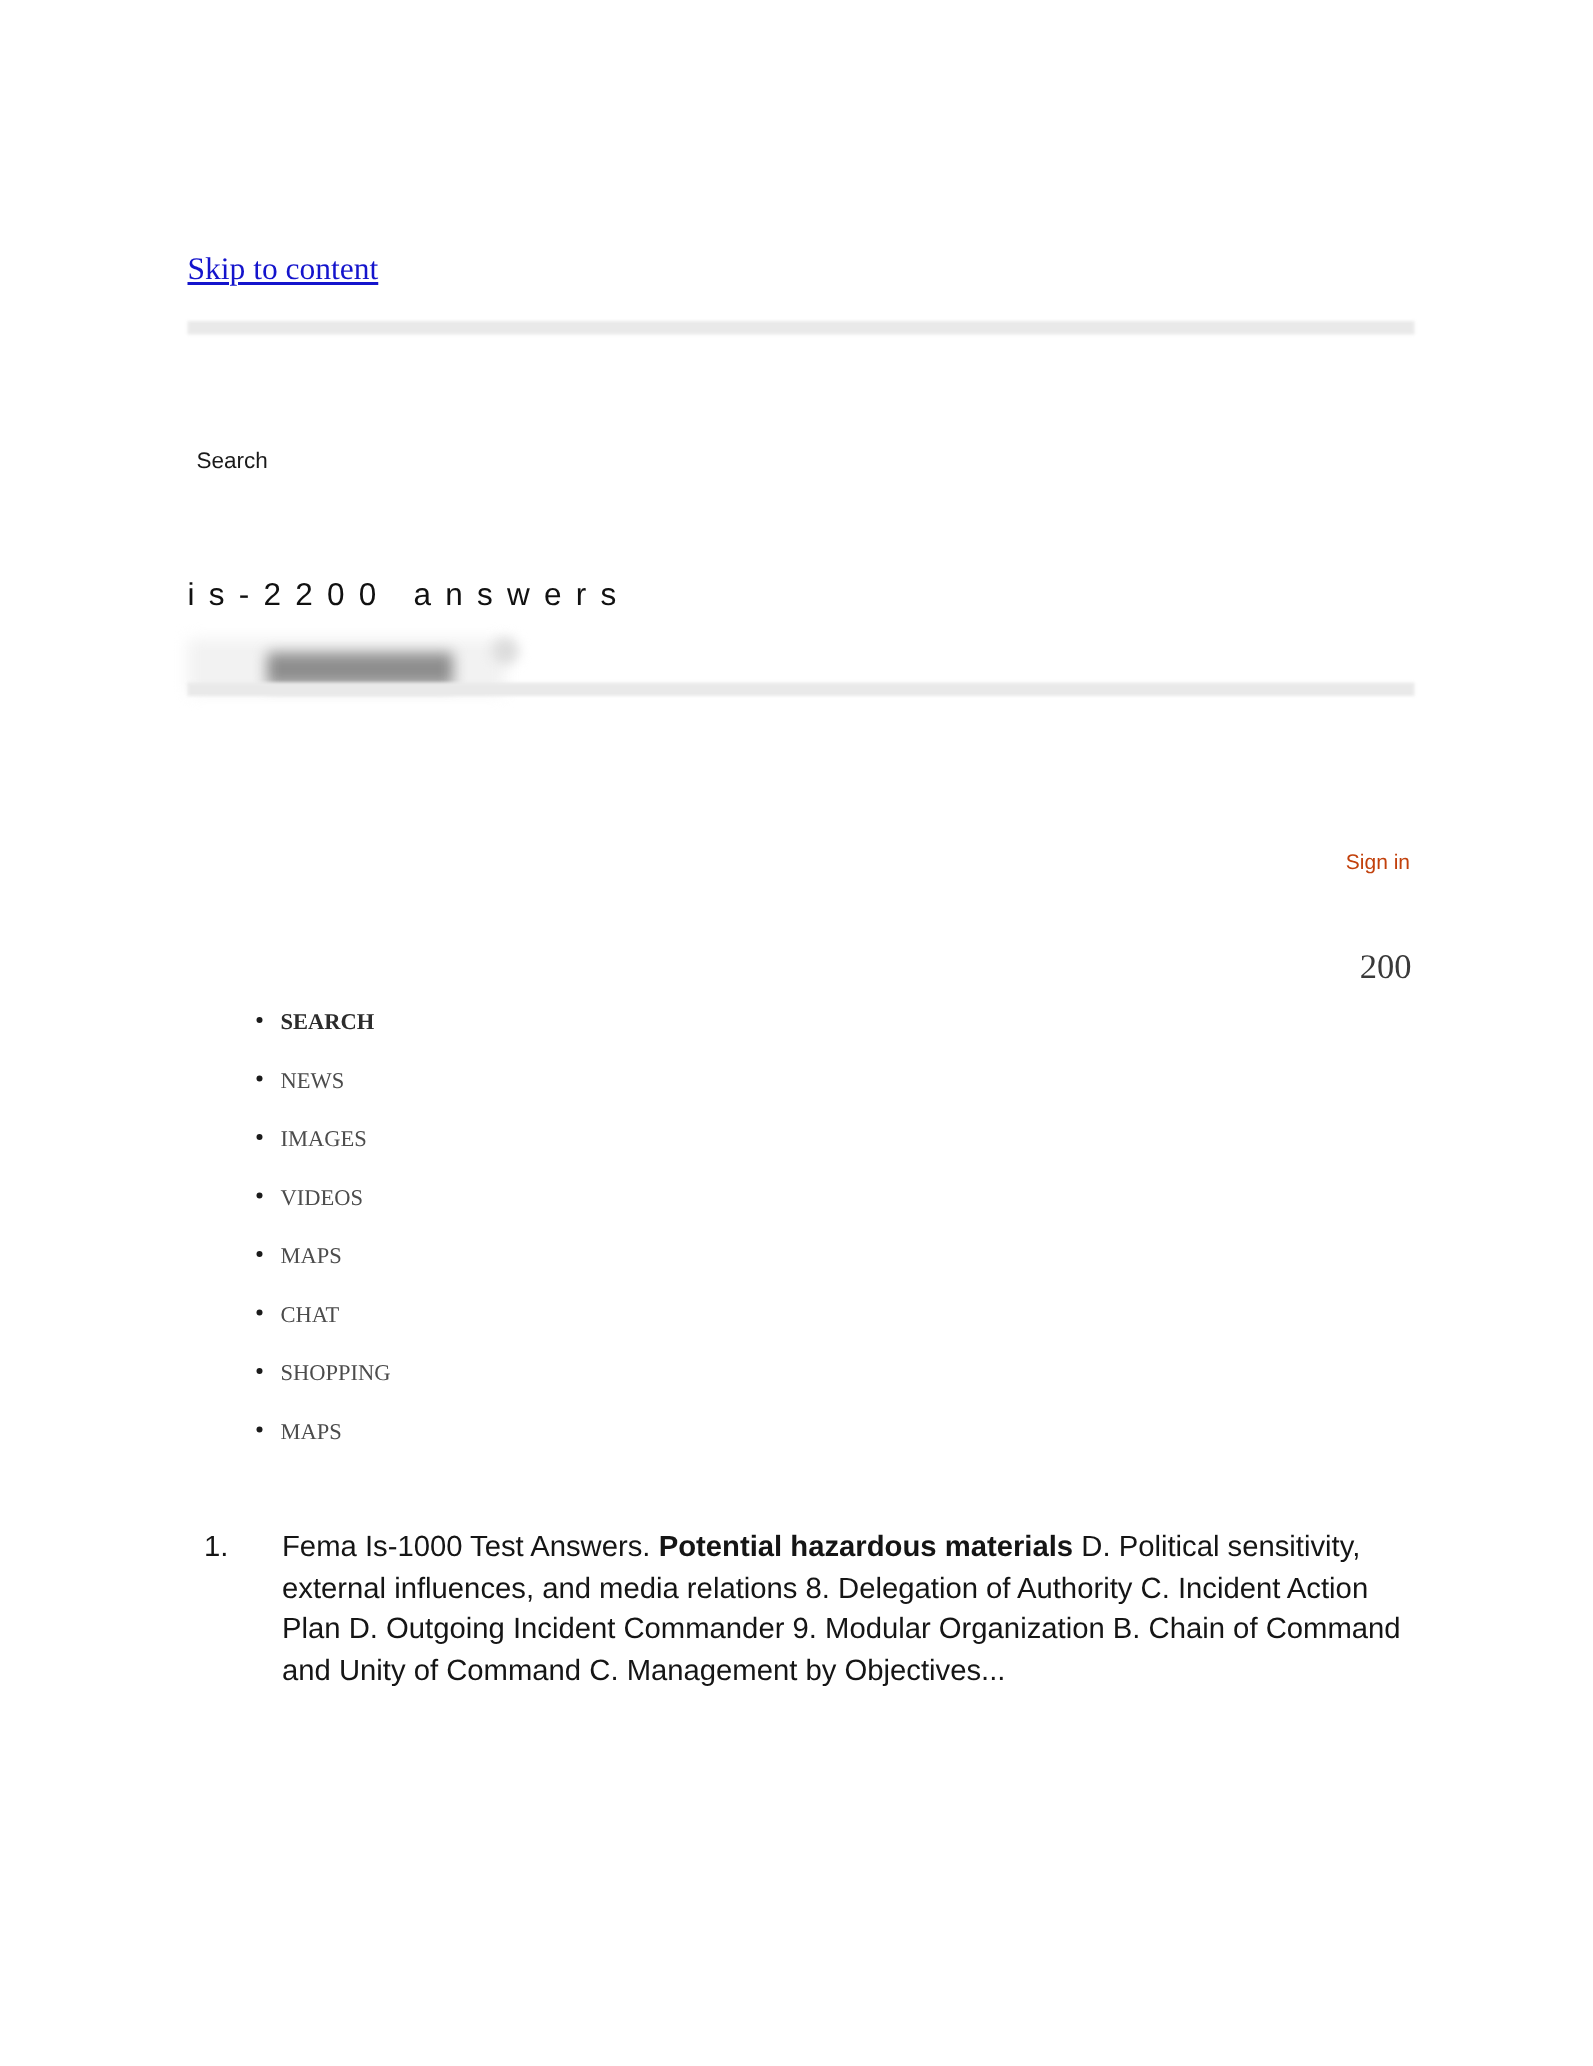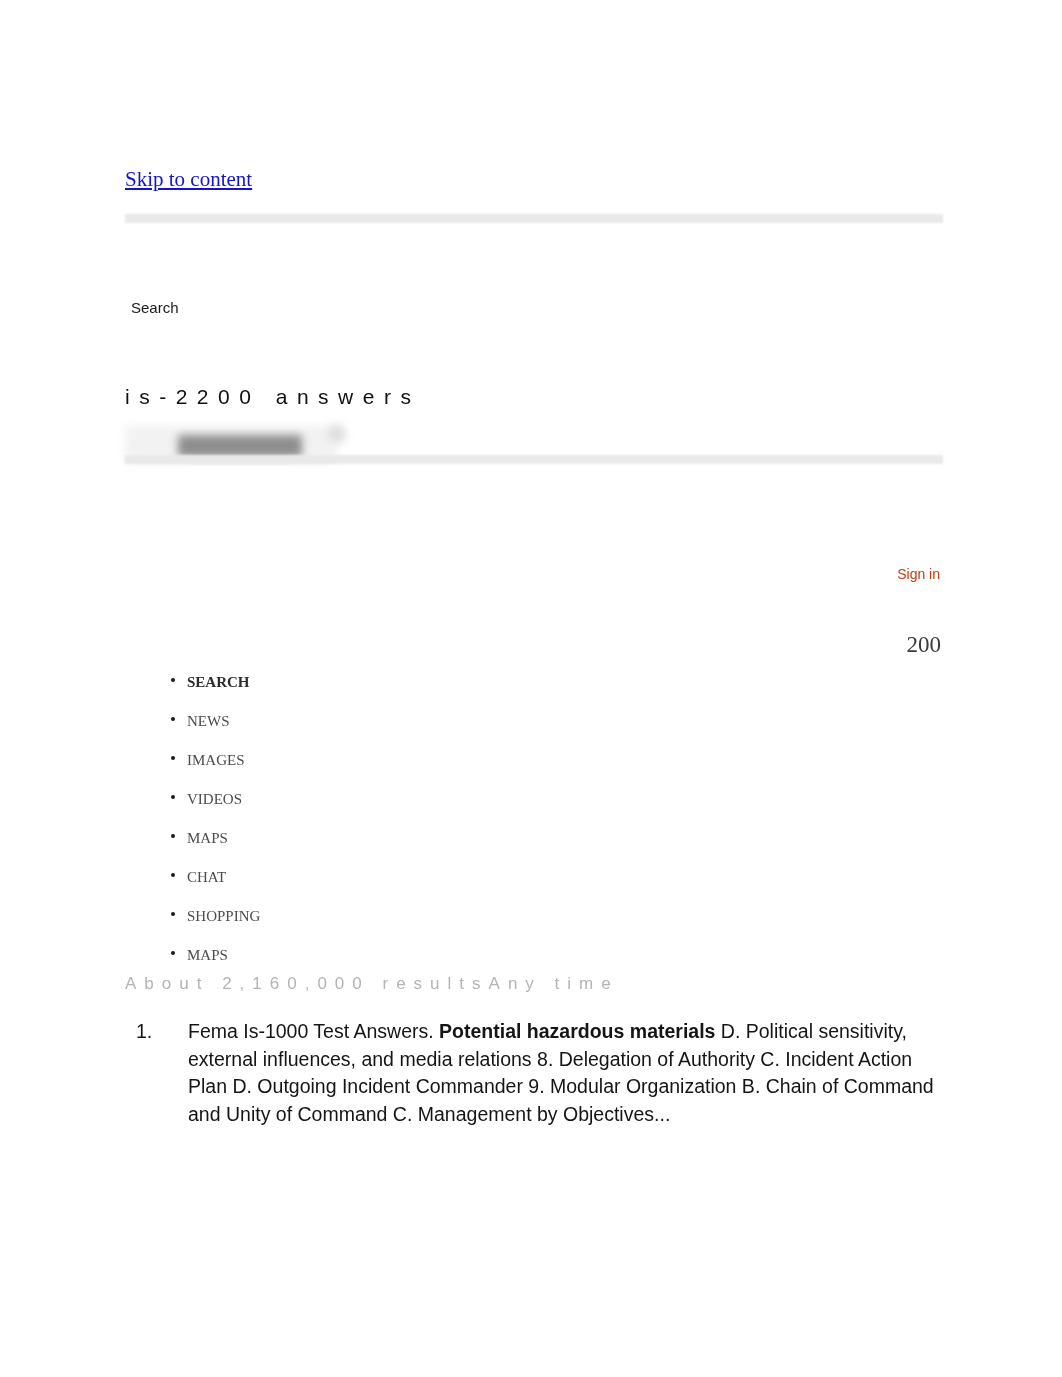--- a/index.html
+++ b/index.html
@@ -270,21 +270,20 @@
     <li class="nav-item">
       <span class="bullet"></span>
       <span class="nav-label">SHOPPING</span>
     </li>
     <li class="nav-item">
       <span class="bullet"></span>
       <span class="nav-label">MAPS</span>
     </li>
   </ul>
 
-  <div class="results-meta">About 2,160,000 resultsAny time</div>
 
   <ul class="results-list">
     <li class="result-item">
       <span class="marker">1.</span>
       <span class="result-snippet"><span>Fema Is-1000 Test Answers. </span><b>Potential hazardous materials</b><span> D. Political sensitivity, external influences, and media relations 8. Delegation of Authority C. Incident Action Plan D. Outgoing Incident Commander 9. Modular Organization B. Chain of Command and Unity of Command C. Management by Objectives...</span></span>
     </li>
   </ul>
 
 </div>
 

